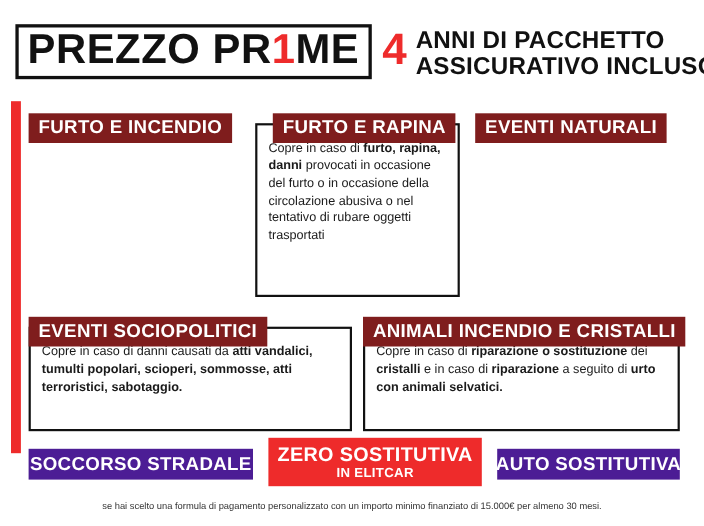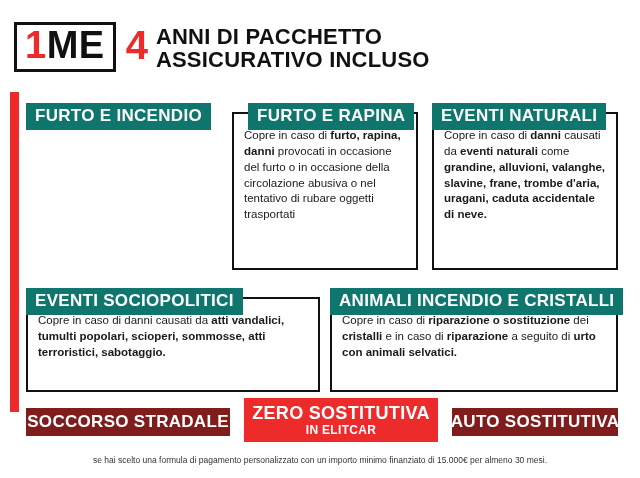--- a/index.html
+++ b/index.html
@@ -78,21 +78,21 @@
     white-space: nowrap;
   }
   
   .card {
     position: absolute;
     border: 2px solid #111111;
     background: #ffffff;
   }
   .card-head {
     position: absolute;
-    background: #0f766e;
+    background: #7f1d1d;
     color: #ffffff;
     font-weight: bold;
     font-size: 17px;
     padding: 3px 9px 4px 9px;
     letter-spacing: 0.3px;
     white-space: nowrap;
     z-index: 3;
   }
   .card-body {
     font-size: 11.5px;
@@ -114,21 +114,21 @@
   
   #card-eventi-sociopolitici { left: 26px; top: 297px; width: 294px; height: 95px; }
   #head-eventi-sociopolitici { left: 26px; top: 288px; }
   
   #card-animali { left: 330px; top: 297px; width: 288px; height: 95px; }
   #head-animali { left: 330px; top: 288px; }
 
   
   .bar {
     position: absolute;
-    background: #7f1d1d;
+    background: #4c1d95;
     color: #ffffff;
     font-weight: bold;
     font-size: 17px;
     letter-spacing: 0.3px;
     display: flex;
     align-items: center;
     justify-content: center;
     white-space: nowrap;
     padding: 0 10px;
   }
@@ -164,41 +164,39 @@
 </style>
 </head>
 <body>
 
 <div class="page">
 
   <div class="accent-bar"></div>
 
   <div class="header">
     <div class="title-box">
+      <span class="title-text">PREZZO PR</span>
         <span class="title-text title-one">1</span>
         <span class="title-text">ME</span>
     </div>
     <div class="big-four">4</div>
     <div class="header-sub">
       <div>ANNI DI PACCHETTO</div>
       <div>ASSICURATIVO INCLUSO</div>
     </div>
   </div>
 
   <div class="card-head" id="head-furto-incendio">FURTO E INCENDIO</div>
 
   <div class="card-head" id="head-furto-rapina">FURTO E RAPINA</div>
   <div class="card" id="card-furto-rapina">
     <div class="card-body">Copre in caso di <b>furto, rapina, danni</b> provocati in occasione del furto o in occasione della circolazione abusiva o nel tentativo di rubare oggetti trasportati</div>
   </div>
 
   <div class="card-head" id="head-eventi-naturali">EVENTI NATURALI</div>
-  <div class="card" id="card-eventi-naturali">
-    <div class="card-body">Copre in caso di <b>danni</b> causati da <b>eventi naturali</b> come <b>grandine, alluvioni, valanghe, slavine, frane, trombe d'aria, uragani, caduta accidentale di neve.</b></div>
-  </div>
 
   <div class="card-head" id="head-eventi-sociopolitici">EVENTI SOCIOPOLITICI</div>
   <div class="card" id="card-eventi-sociopolitici">
     <div class="card-body">Copre in caso di danni causati da <b>atti vandalici, tumulti popolari, scioperi, sommosse, atti terroristici, sabotaggio.</b></div>
   </div>
 
   <div class="card-head" id="head-animali">ANIMALI INCENDIO E CRISTALLI</div>
   <div class="card" id="card-animali">
     <div class="card-body">Copre in caso di <b>riparazione o sostituzione</b> dei <b>cristalli</b> e in caso di <b>riparazione</b> a seguito di <b>urto con animali selvatici.</b></div>
   </div>

